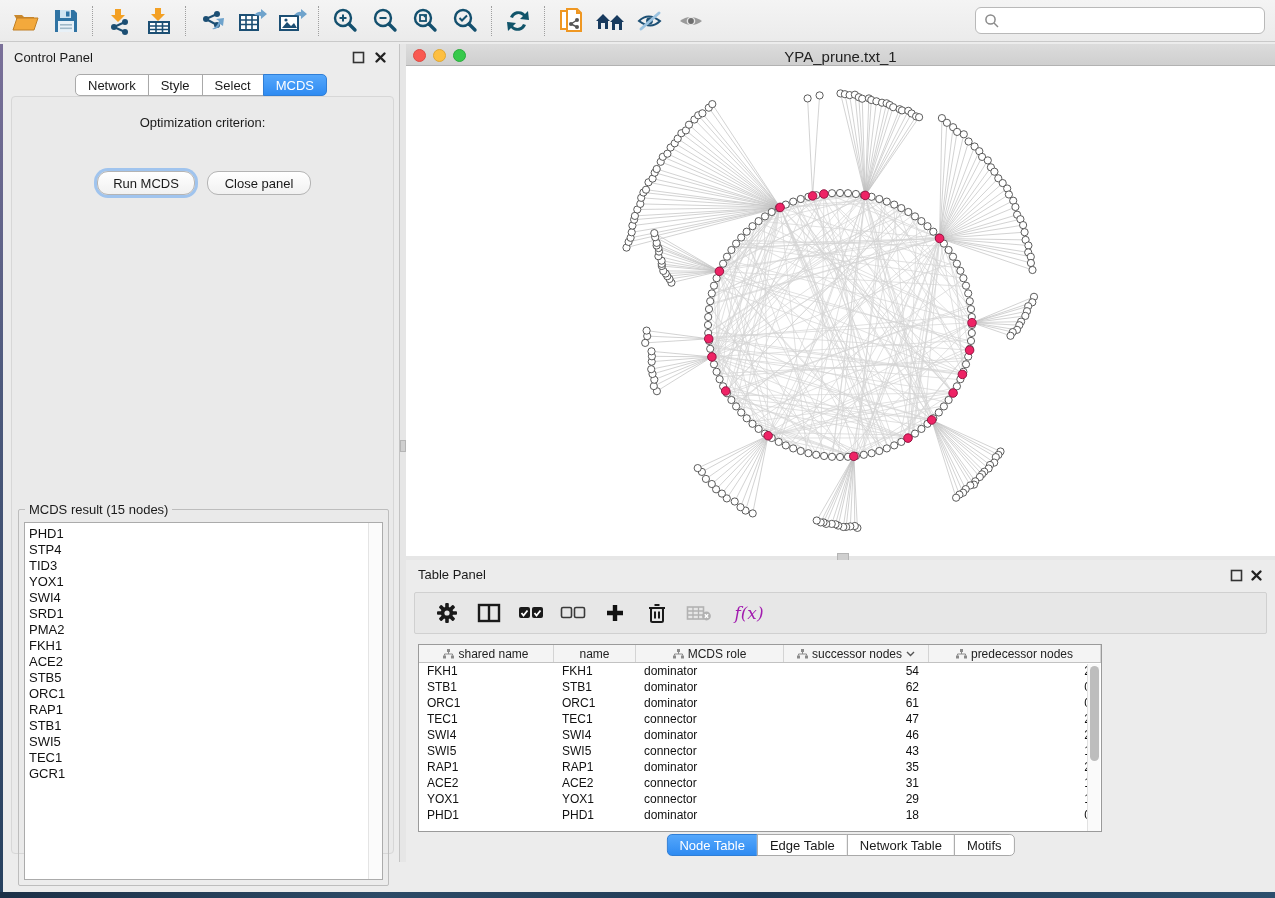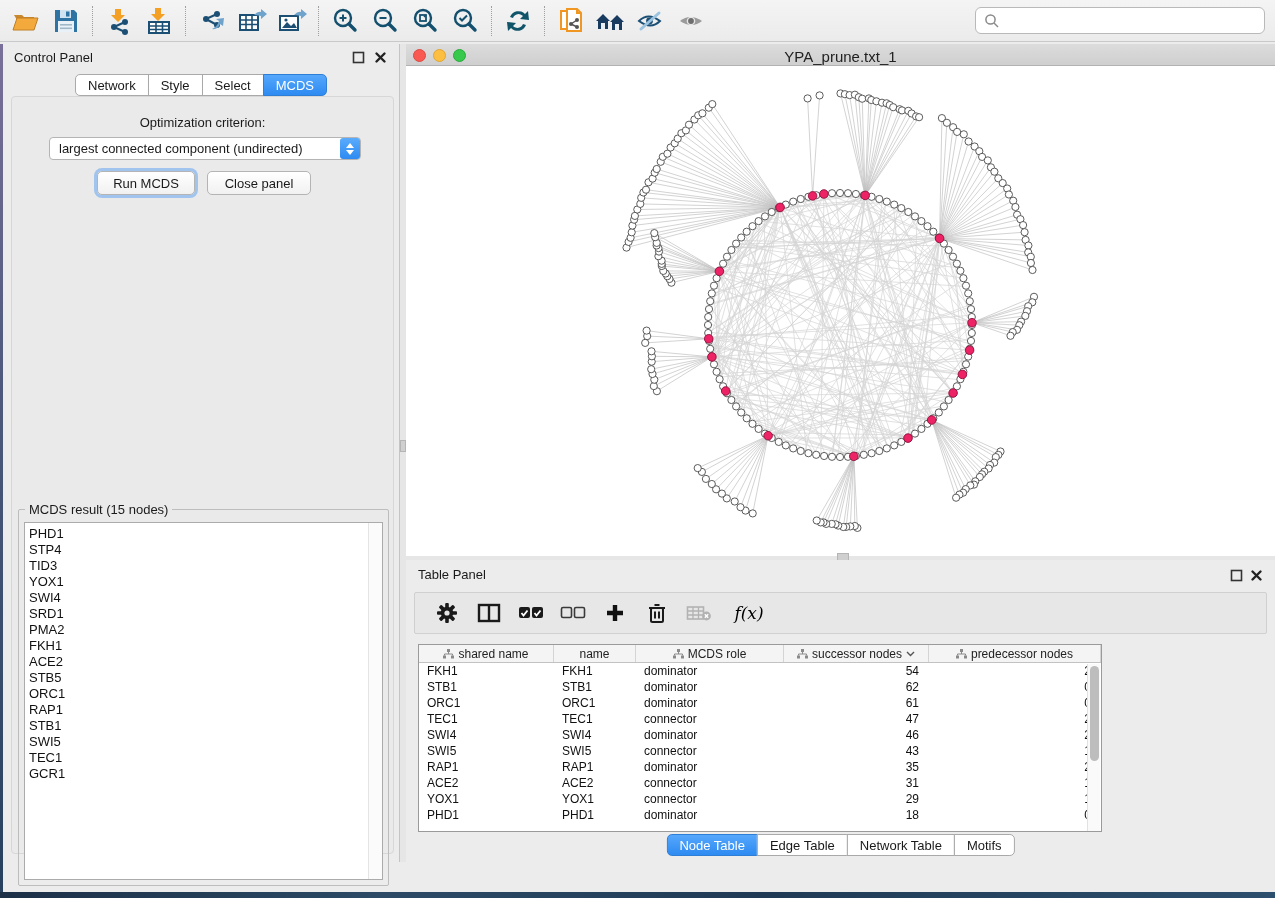--- a/index.html
+++ b/index.html
@@ -49,21 +49,21 @@
     display:flex; align-items:center; font-size:13px; }
   .dropdown .dd-text { padding-left:9px; flex:1; white-space:nowrap; overflow:hidden; }
   .dd-stepper { width:20px; height:21px; border-radius:3px; margin-right:0px;
     background:linear-gradient(#5aabfc,#2e8bf2); display:flex; flex-direction:column;
     align-items:center; justify-content:center; gap:2px; }
   .dd-up { width:0; height:0; border-left:4px solid transparent; border-right:4px solid transparent;
     border-bottom:5px solid #fff; }
   .dd-down { width:0; height:0; border-left:4px solid transparent; border-right:4px solid transparent;
     border-top:5px solid #fff; }
   .btn { position:absolute; height:24px; background:linear-gradient(#ffffff,#f1f1f1);
-    border:1px solid #b4b4b4; border-radius:5px; font-size:13px;
+    border:1px solid #b4b4b4; border-radius:11px; font-size:13px;
     font-family:"Liberation Sans",sans-serif; color:#1a1a1a;
     display:flex; align-items:center; justify-content:center; }
   .run-btn { left:85px; top:74px; width:98px; box-shadow:0 0 0 3px rgba(110,170,240,.6); }
   .close-btn { left:195px; top:74px; width:104px; }
   .result-fieldset { position:absolute; left:6px; top:412px; width:371px; height:377px;
     border:1px solid #bdbdbd; border-radius:2px; }
   .result-legend { position:absolute; left:6px; top:-8px; background:#eaeaea;
     padding:0 4px; font-size:13px; }
   .result-list { position:absolute; left:5px; top:12px; right:5px; bottom:5px;
     background:#ffffff; border:1px solid #ababab; overflow:hidden; }
@@ -90,21 +90,21 @@
     font-size:15px; color:#222; }
   .net-canvas { position:absolute; left:0; top:22px; }
   
   .table-panel { position:absolute; left:406px; top:560px; width:869px; height:298px; background:#ececec; }
   .tp-title { position:absolute; left:12px; top:7px; font-size:13px; }
   .tp-float { right:32px; top:9px; } .tp-close { right:12px; top:9px; }
   .tp-toolbar { position:absolute; left:8px; top:32px; width:853px; height:42px;
     background:#e7e7e7; border:1px solid #d0d0d0; border-radius:2px;
     display:flex; align-items:center; gap:14px; padding-left:18px; }
   .tp-tool { width:28px; height:28px; display:flex; align-items:center; justify-content:center; }
-  .fx-label { font-family:"DejaVu Serif", serif; font-style:italic; font-size:17px; color:#000000; }
+  .fx-label { font-family:"DejaVu Serif", serif; font-style:italic; font-size:17px; color:#a21caf; }
   .ntable { position:absolute; left:12px; top:84px; width:684px; height:188px;
     background:#ffffff; border:1px solid #9a9a9a; overflow:hidden; }
   .thead { display:flex; height:18px; background:#f4f4f4; border-bottom:1px solid #c2c2c2; }
   .th { display:flex; align-items:center; justify-content:center; gap:4px;
     font-size:12px; color:#222; border-right:1px solid #d4d4d4; height:100%; position:relative; }
   .trow { display:flex; height:16px; }
   .td { font-size:12px; color:#111; line-height:16px; white-space:nowrap; overflow:hidden; }
   .td.left { text-align:left; padding-left:8px; }
   .td.right { text-align:right; padding-right:10px; }
   .tscroll { position:absolute; right:1px; top:19px; width:13px; height:168px;
@@ -280,27 +280,20 @@
       </svg>
     </div>
     <div class="seg-tabs cp-tabs" id="cp-tabs">
         <div class="seg">Network</div>
         <div class="seg">Style</div>
         <div class="seg">Select</div>
         <div class="seg active">MCDS</div>
       </div>
     <div class="cp-body">
       <div class="opt-label">Optimization criterion:</div>
-      <div class="dropdown">
-        <span class="dd-text">largest connected component (undirected)</span>
-        <span class="dd-stepper">
-          <span class="dd-up"></span>
-            <span class="dd-down"></span>
-        </span>
-      </div>
       <button class="btn run-btn">Run MCDS</button>
       <button class="btn close-btn">Close panel</button>
       <div class="result-fieldset">
         <span class="result-legend">MCDS result (15 nodes)</span>
         <div class="result-list">
           <ul id="mcds-list">
               <li>PHD1</li>
               <li>STP4</li>
               <li>TID3</li>
               <li>YOX1</li>

